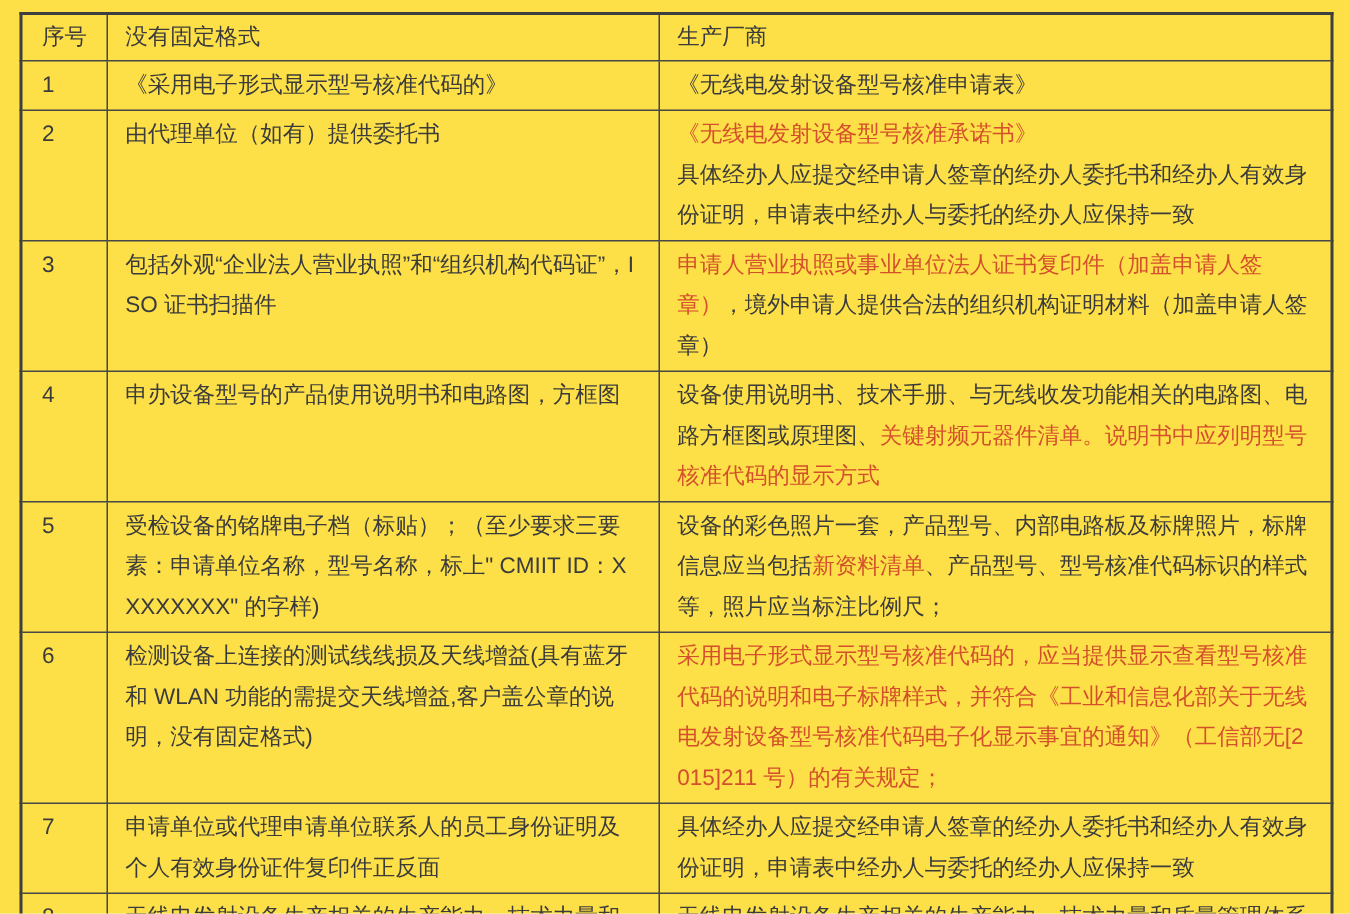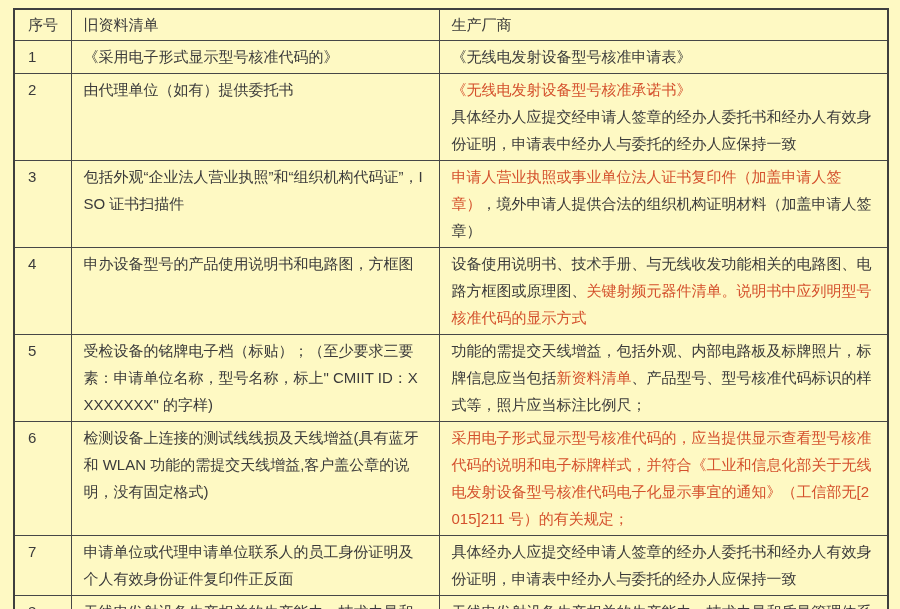--- a/index.html
+++ b/index.html
@@ -6,21 +6,21 @@
     margin: 0;
     padding: 0;
     background: #fdfdfd;
     font-family: "Liberation Sans", "DejaVu Sans", sans-serif;
   }
   .page {
     width: 900px;
     height: 609px;
     box-sizing: border-box;
     padding: 8px 13px 4px 13px;
-    background: #fef9c3;
+    background: #fde047;
   }
   table.doc-table {
     border-collapse: collapse;
     table-layout: fixed;
     width: 874px;
     border: 2px solid #3f3f3f;
   }
   .doc-table th, .doc-table td {
     border: 1px solid #474747;
     box-sizing: border-box;
@@ -53,21 +53,21 @@
 <div class="page">
   <table class="doc-table">
     <colgroup>
       <col class="c-num">
       <col class="c-old">
       <col class="c-new">
     </colgroup>
     <thead>
       <tr>
         <th class="col-num">序号</th>
-        <th class="col-old">旧资料清单</th>
+        <th class="col-old">没有固定格式</th>
         <th class="col-new">生产厂商</th>
       </tr>
     </thead>
     <tbody>
         <tr>
           <td class="col-num">1</td>
           <td class="col-old">
             <div class="par"><span>《采用电子形式显示型号核准代码的》</span></div>
           </td>
           <td class="col-new">
@@ -101,21 +101,21 @@
           <td class="col-new">
             <div class="par"><span>设备使用说明书、技术手册、与无线收发功能相关的电路图、电路方框图或原理图、</span><span class="red">关键射频元器件清单。说明书中应列明型号核准代码的显示方式</span></div>
           </td>
         </tr>
         <tr>
           <td class="col-num">5</td>
           <td class="col-old">
             <div class="par"><span>受检设备的铭牌电子档（标贴）；（至少要求三要素：申请单位名称，型号名称，标上" CMIIT ID：XXXXXXXX" 的字样)</span></div>
           </td>
           <td class="col-new">
-            <div class="par"><span>功能的需提交天线增益，包括外观、内部电路板及标牌照片，标牌信息应当包括</span><span class="red">新资料清单</span><span>、产品型号、型号核准代码标识的样式等，照片应当标注比例尺；</span></div>
+            <div class="par"><span>设备的彩色照片一套，产品型号、内部电路板及标牌照片，标牌信息应当包括</span><span class="red">新资料清单</span><span>、产品型号、型号核准代码标识的样式等，照片应当标注比例尺；</span></div>
           </td>
         </tr>
         <tr>
           <td class="col-num">6</td>
           <td class="col-old">
             <div class="par"><span>检测设备上连接的测试线线损及天线增益(具有蓝牙和 WLAN 功能的需提交天线增益,客户盖公章的说明，没有固定格式)</span></div>
           </td>
           <td class="col-new">
             <div class="par"><span class="red">采用电子形式显示型号核准代码的，应当提供显示查看型号核准代码的说明和电子标牌样式，并符合《工业和信息化部关于无线电发射设备型号核准代码电子化显示事宜的通知》（工信部无[2015]211 号）的有关规定；</span></div>
           </td>

